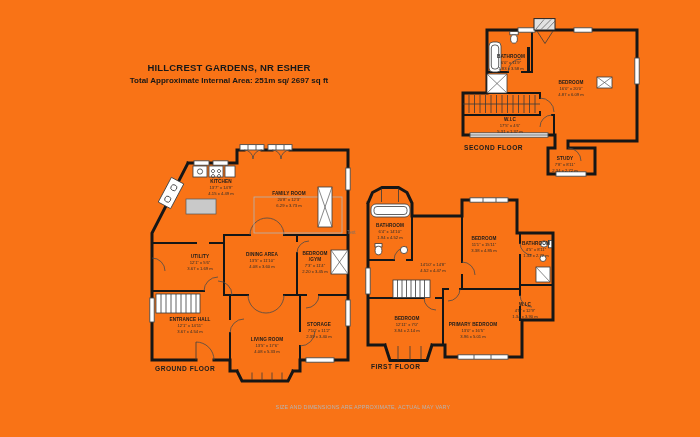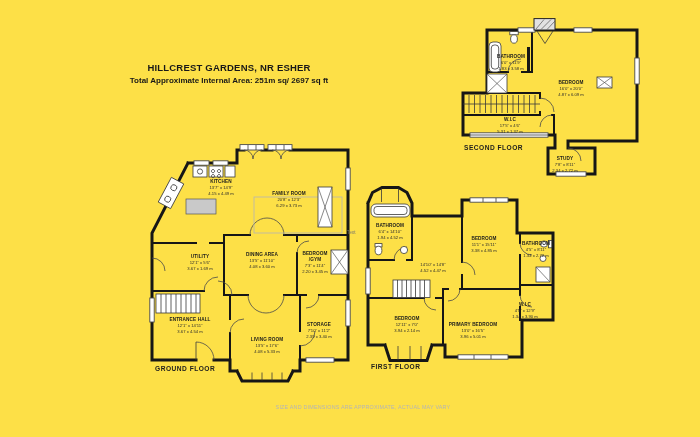--- a/index.html
+++ b/index.html
@@ -1,16 +1,16 @@
 <!DOCTYPE html>
 <html><head>
 <meta charset="utf-8">
 <style>
   html,body{margin:0;padding:0;background:#fff;}
-  .canvas{position:relative;width:700px;height:437px;background:#fde047;overflow:hidden;
+  .canvas{position:relative;width:700px;height:437px;background:#f97316;overflow:hidden;
           font-family:"Liberation Sans",sans-serif;}
   svg{display:block;}
   text{font-family:"Liberation Sans",sans-serif;}
   .title{font-size:9.5px;font-weight:bold;fill:#181818;text-anchor:middle;letter-spacing:.2px;}
   .subtitle{font-size:8px;font-weight:bold;fill:#181818;text-anchor:middle;}
   .floor-label{font-size:6.6px;font-weight:bold;fill:#1c1c1c;letter-spacing:.5px;}
   .room-name{font-size:4.7px;font-weight:bold;fill:#1c1c1c;text-anchor:middle;letter-spacing:.1px;}
   .room-dim{font-size:4.2px;fill:#2c2c2c;text-anchor:middle;}
   .note{font-size:4.6px;fill:#707070;}
   .disclaimer{font-size:5.4px;fill:#b4b4b4;text-anchor:middle;letter-spacing:.2px;}

